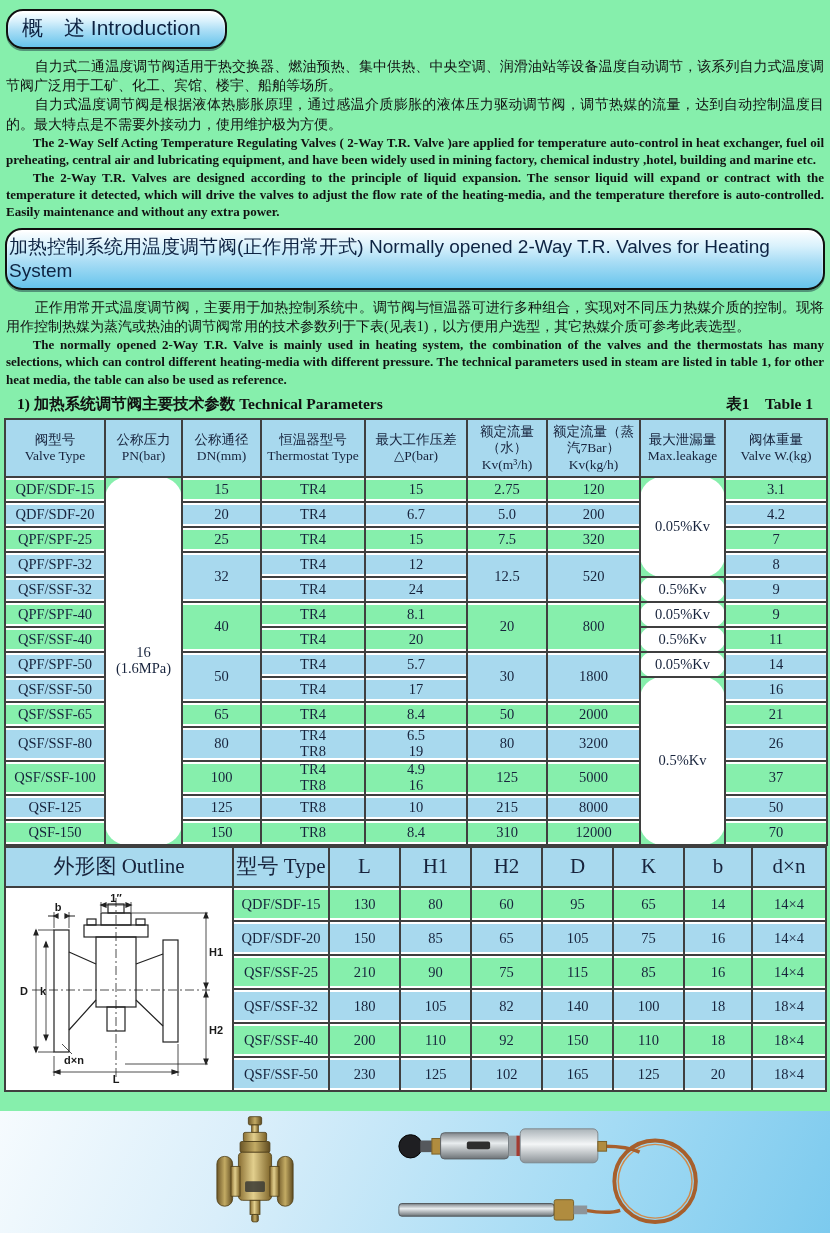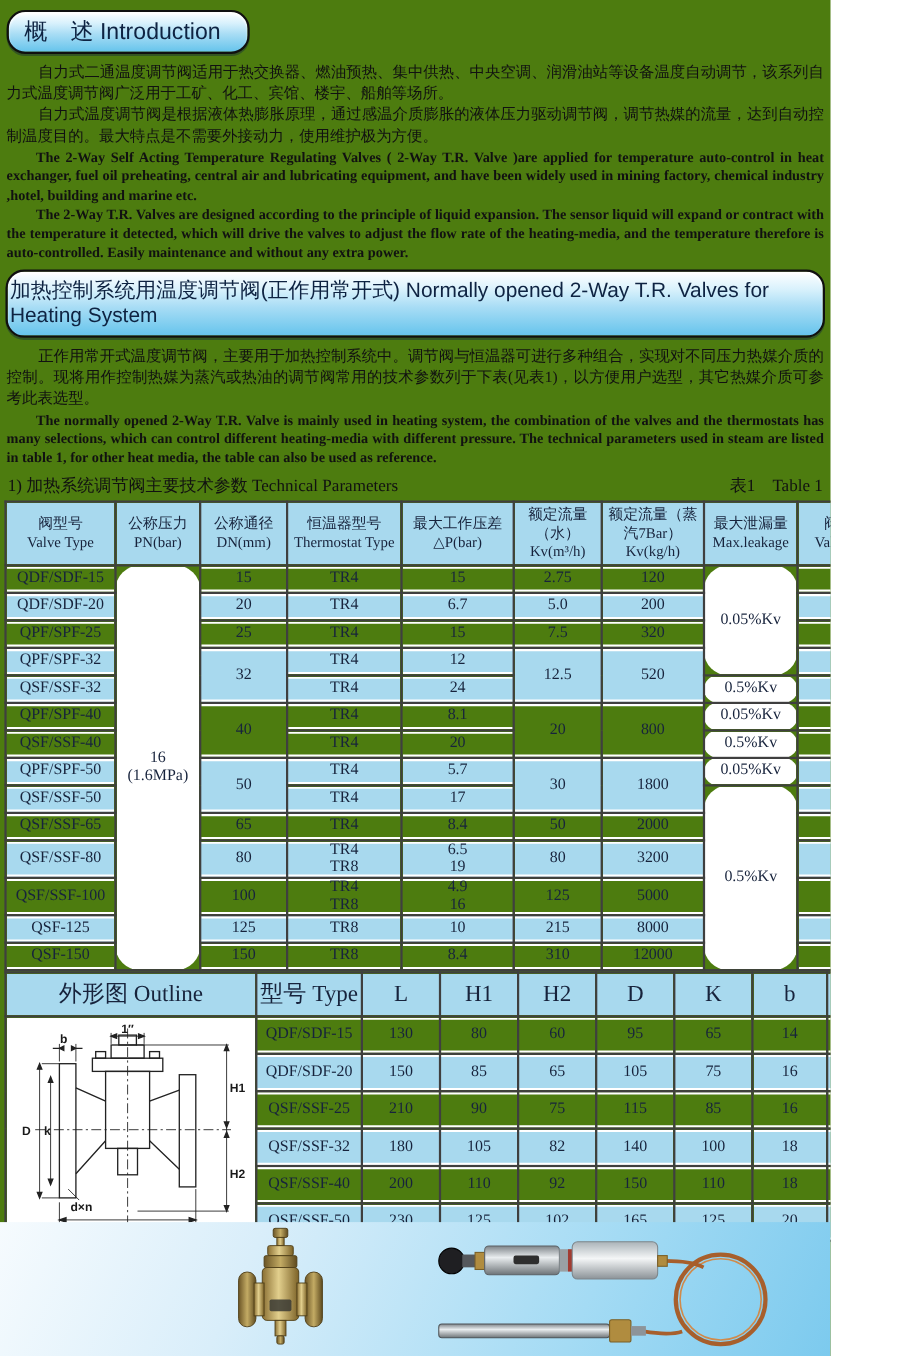--- a/index.html
+++ b/index.html
@@ -1,32 +1,32 @@
 <!DOCTYPE html>
 <html><head>
 <meta charset="utf-8">
 <style>
   html,body{margin:0;padding:0;}
-  .page{width:755px;height:1233px;position:relative;overflow:hidden;background:#4d7c0f;
+  .page{width:830px;height:1233px;position:relative;overflow:hidden;background:#86efac;
         font-family:"Liberation Serif","DejaVu Serif",serif;color:#111;}
   .inner{padding:0 4px;}
 
   
   .pill{font-family:"Liberation Sans","DejaVu Sans",sans-serif;color:#0e2342;
         border:2px solid #101010;border-radius:17px;
         background:linear-gradient(180deg,#ffffff 0%,#d8f1fc 28%,#a9ddf5 55%,#66c4ec 100%);
         box-shadow:0 2px 0 rgba(20,40,60,.45), inset 0 2px 2px #fff;}
   .pill1{display:inline-block;font-size:21px;padding:3px 24px 5px 14px;margin:9px 0 8px 2px;}
   .pill2{display:block;font-size:19px;text-align:left;padding:4px 2px 6px;margin:7px 1px 8px;}
 
   p.para{margin:0 2px;font-size:14px;line-height:1.37;text-align:justify;text-indent:2.05em;}
   p.en{font-size:13px;line-height:1.34;font-weight:bold;}
 
   .cap{display:flex;justify-content:space-between;align-items:flex-start;
-       margin:6px 3px 3px;font-size:15.5px;}
+       margin:6px 13px 3px;font-size:15.5px;font-weight:bold;}
   .cap .r{font-size:15.5px;}
 
   table{border-collapse:collapse;table-layout:fixed;width:822px;margin:0 auto;
         border:2px solid #2f2f2f;}
   th,td{border:2px solid #3f3f3f;text-align:center;vertical-align:middle;
         white-space:pre-line;color:#17233c;padding:0 2px;overflow:hidden;}
   th{background:#a8d9ee;font-weight:normal;font-size:13.5px;line-height:1.22;}
   #t1 th{height:56px;}
   #t2 th{height:38px;font-size:21px;}
   #t1 td{font-size:14.5px;height:23px;line-height:1.1;}

